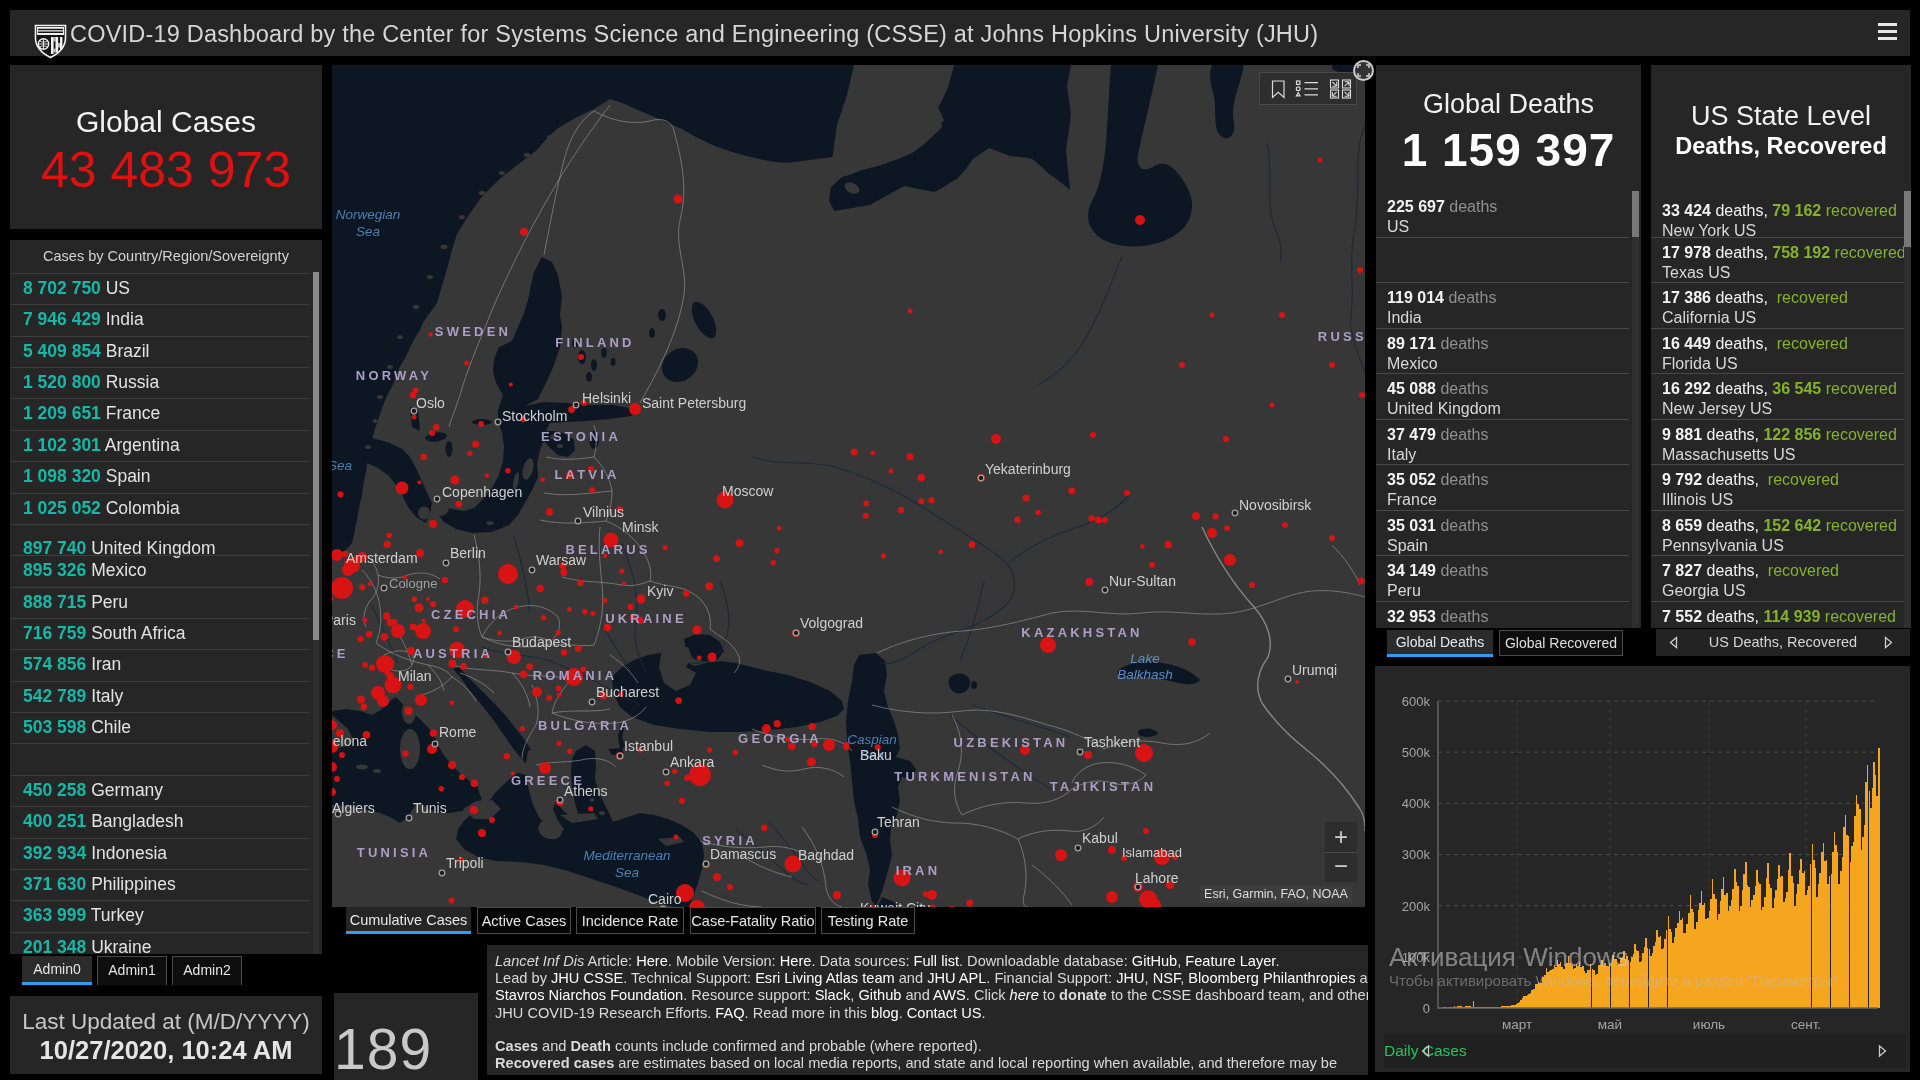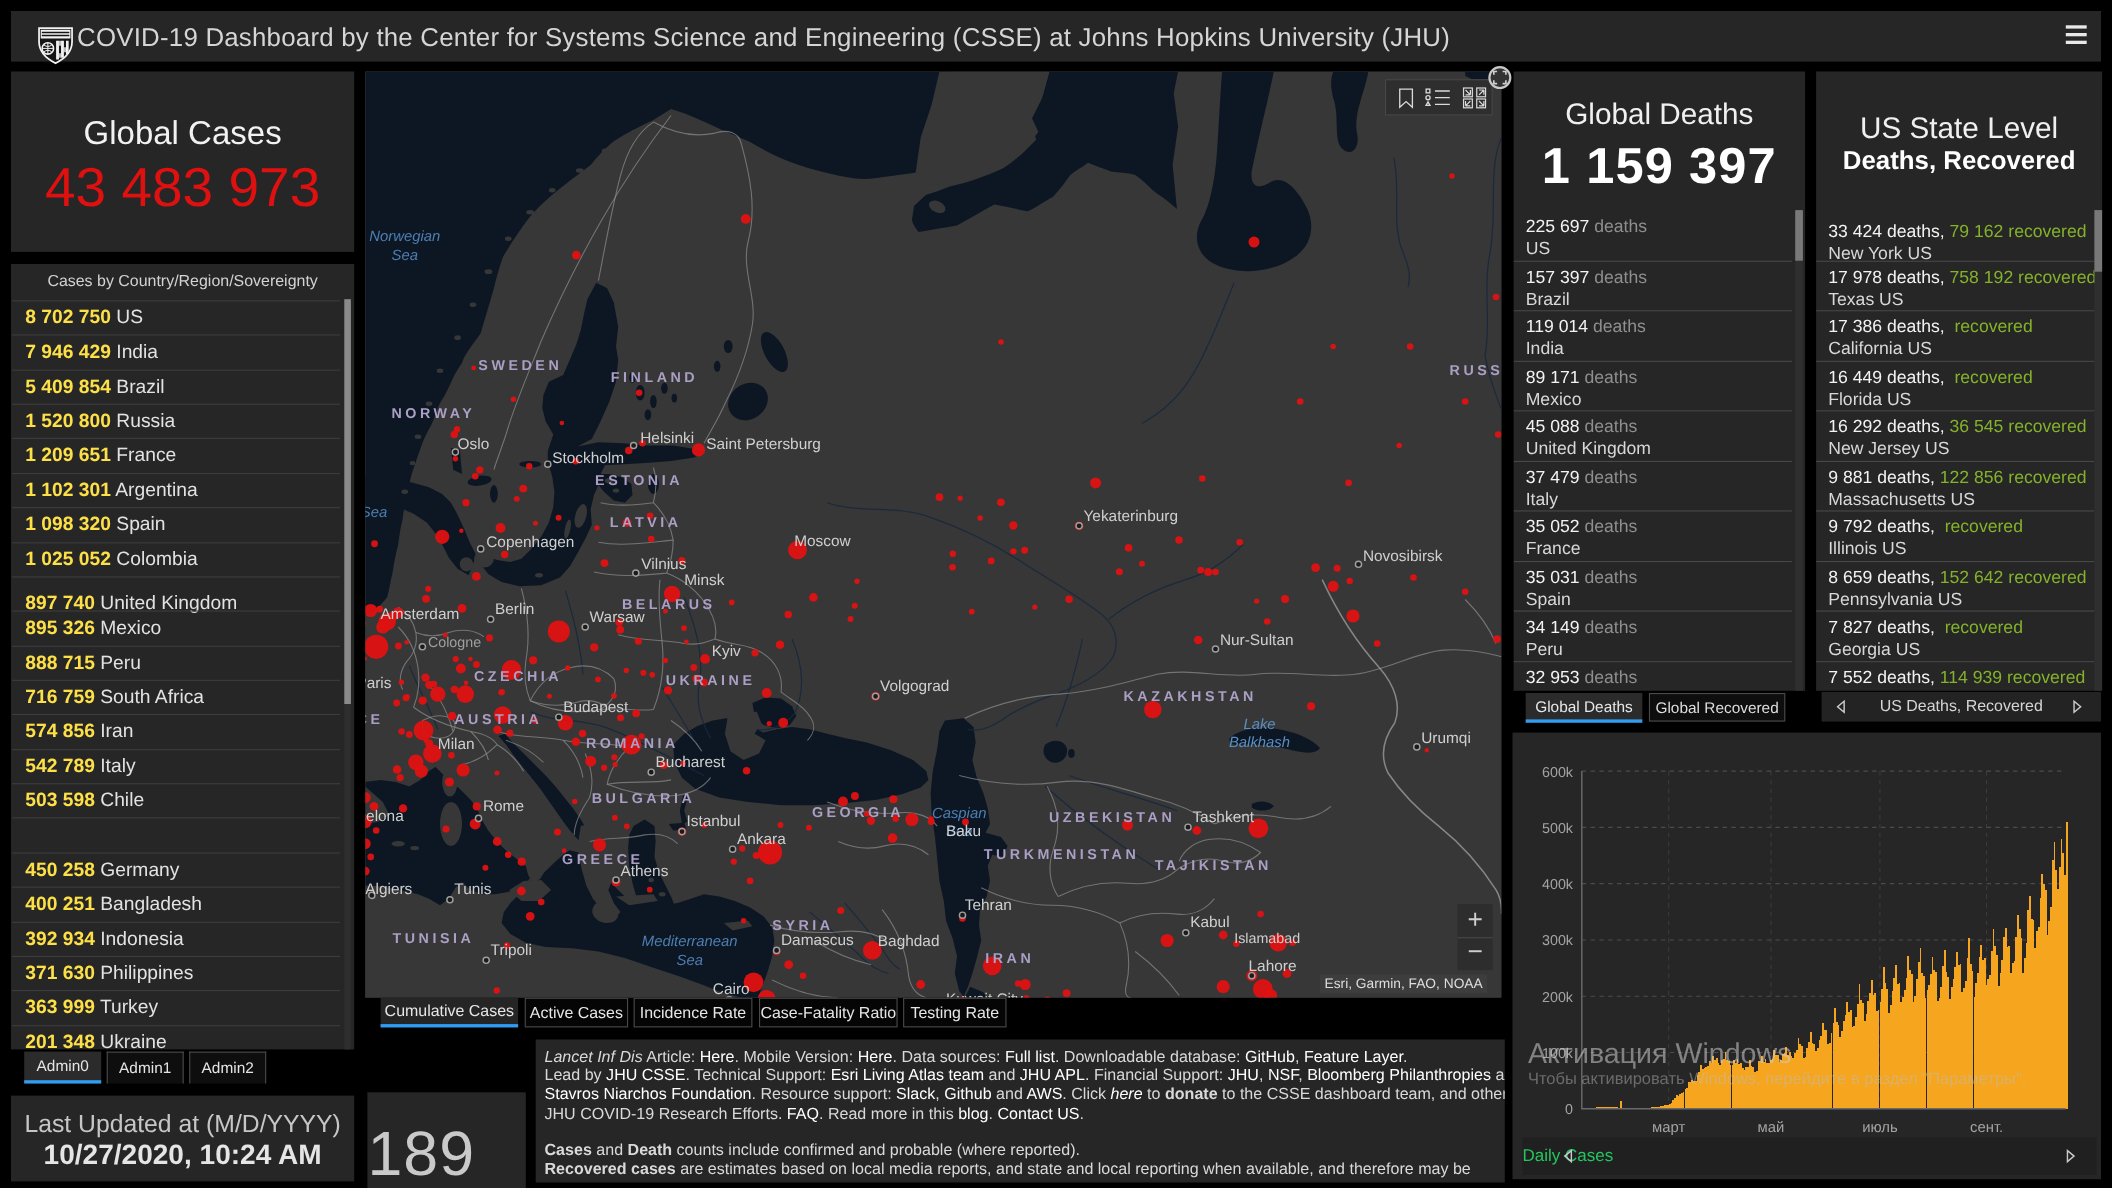--- a/index.html
+++ b/index.html
@@ -11,21 +11,21 @@
 #hdrtitle{position:absolute;left:60px;top:11px;font-size:23.5px;color:#d5d5d5;letter-spacing:.2px}
 #burger{position:absolute;right:13px;top:13px;width:19px}
 #burger div{height:3px;background:#e8e8e8;margin-bottom:4px}
 
 #gcases{left:10px;top:65px;width:312px;height:164px;text-align:center}
 #gcases .t{margin-top:40px;font-size:30px;color:#f2f2f2}
 #gcases .n{margin-top:2px;font-size:50px;color:#df1010;letter-spacing:0px;font-weight:400}
 #clist{left:10px;top:240px;width:312px;height:714px;overflow:hidden}
 #clist .hd{position:absolute;top:8px;left:0;width:100%;text-align:center;font-size:14.5px;font-weight:400;color:#d2d2d2}
 .crow{position:absolute;left:13px;width:286px;height:31.4px;line-height:31.4px;font-size:17.5px;white-space:nowrap}
-.cnum{color:#fde047;font-weight:700}
+.cnum{color:#14b8a6;font-weight:700}
 .cname{color:#e2e2e2}
 .cdiv{position:absolute;left:1px;width:298px;height:1px;background:#3d3d3d}
 #clscroll{position:absolute;left:313px;top:272px;width:6px;height:682px;background:#2e2e2e}
 #clthumb{position:absolute;left:313px;top:272px;width:6px;height:368px;background:#8a8a8a}
 
 .tab{position:absolute;height:29px;line-height:27px;text-align:center;font-size:14px;color:#e4e4e4;background:#0e0e0e;border:1px solid #4a4a4a;border-bottom:none}
 .tab.sel{background:#2b2b2b;border:none;border-bottom:3px solid #309df2}
 #lastupd{left:10px;top:996px;width:312px;height:78px;text-align:center}
 #lastupd .l1{margin-top:13px;font-size:22.5px;color:#c6c6c6}
 #lastupd .l2{font-size:25.5px;font-weight:700;color:#e5e5e5;margin-top:1px}
@@ -40,21 +40,21 @@
  color:#dedede;font-size:12.5px;line-height:17px;text-align:center}
 
 .mtab{position:absolute;top:907px;height:27px;line-height:26px;text-align:center;font-size:14.5px;white-space:nowrap;overflow:hidden;color:#e6e6e6;background:#050505;border:1px solid #4a4a4a}
 .mtab.sel{background:#252525;border:none;border-bottom:3.5px solid #2f9df5}
 
 #gdeaths{left:1376px;top:65px;width:265px;height:563px;overflow:hidden}
 #gdeaths .t{margin-top:24px;text-align:center;font-size:27px;color:#f0f0f0}
 #gdeaths .n{text-align:center;font-size:46px;font-weight:700;color:#fff;margin-top:3px;letter-spacing:1px}
 .drow{position:absolute;left:11px;width:240px}
 .dl1{margin-top:7px;font-size:16px;color:#f3f3f3;white-space:nowrap}
-.dl1 b{font-weight:400}
+.dl1 b{font-weight:700}
 .gry{color:#8f8f8f}
 .grn{color:#84b22a}
 .dl2{font-size:16px;color:#d8d8d8;margin-top:2px}
 .ddiv{position:absolute;left:0;width:253px;height:1px;background:#484848}
 #gdscroll{position:absolute;left:1632px;top:191px;width:7px;height:437px;background:#2f2f2f}
 #gdthumb{position:absolute;left:1632px;top:191px;width:7px;height:46px;background:#787878}
 #uspanel{left:1651px;top:65px;width:260px;height:563px;overflow:hidden}
 #uspanel .t{margin-top:36px;text-align:center;font-size:27px;color:#f0f0f0}
 #uspanel .t2{white-space:nowrap;text-align:center;font-size:23.5px;font-weight:700;color:#fff;margin-top:1px}
 #usscroll{position:absolute;left:1904px;top:191px;width:7px;height:437px;background:#2f2f2f}
@@ -736,24 +736,20 @@
 <div class="mtab" style="left:690px;width:126px">Case-Fatality Ratio</div>
 <div class="mtab" style="left:821px;width:94px">Testing Rate</div>
 
 <div id="gdeaths" class="panel">
  <div class="t">Global Deaths</div>
  <div class="n">1 159 397</div>
  <div class="drow" style="top:126.2px">
         <div class="dl1"><b>225 697</b> <span class="gry">deaths</span></div>
         <div class="dl2">US</div>
       </div>
-      <div class="drow" style="top:171.7px">
-        <div class="dl1"><b>157 397</b> <span class="gry">deaths</span></div>
-        <div class="dl2">Brazil</div>
-      </div>
       <div class="ddiv" style="top:171.7px"></div>
       <div class="drow" style="top:217.2px">
         <div class="dl1"><b>119 014</b> <span class="gry">deaths</span></div>
         <div class="dl2">India</div>
       </div>
       <div class="ddiv" style="top:217.2px"></div>
       <div class="drow" style="top:262.7px">
         <div class="dl1"><b>89 171</b> <span class="gry">deaths</span></div>
         <div class="dl2">Mexico</div>
       </div>

